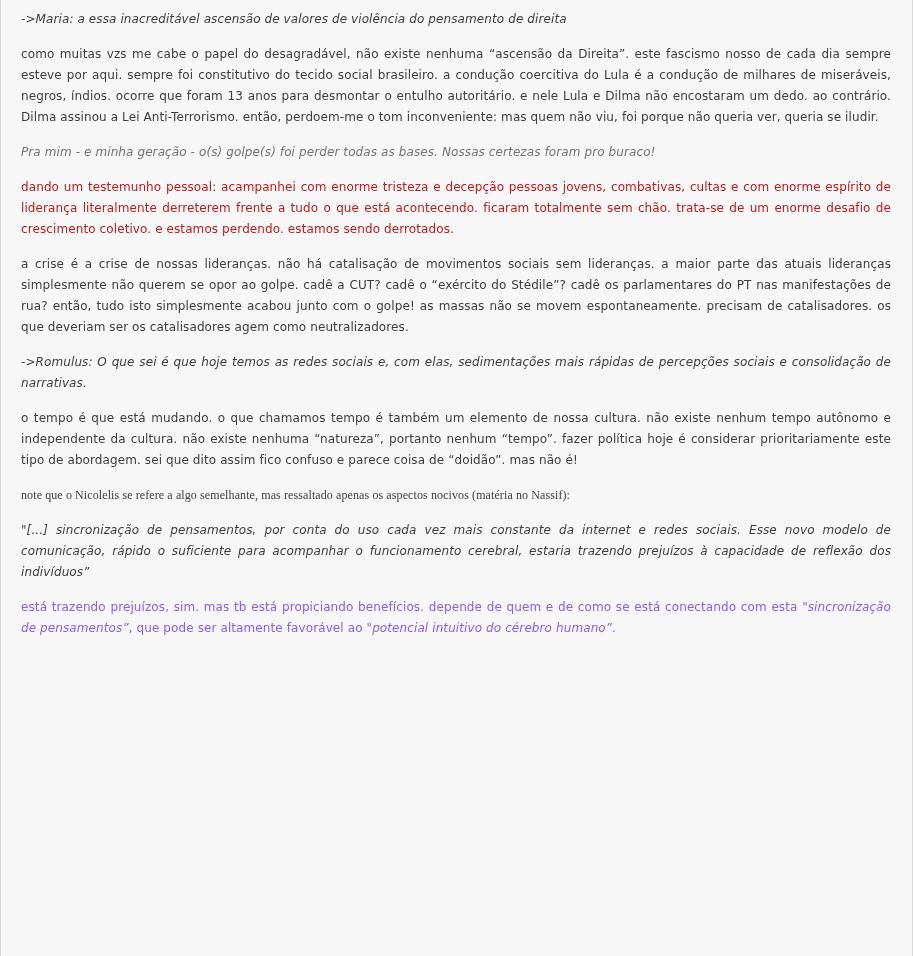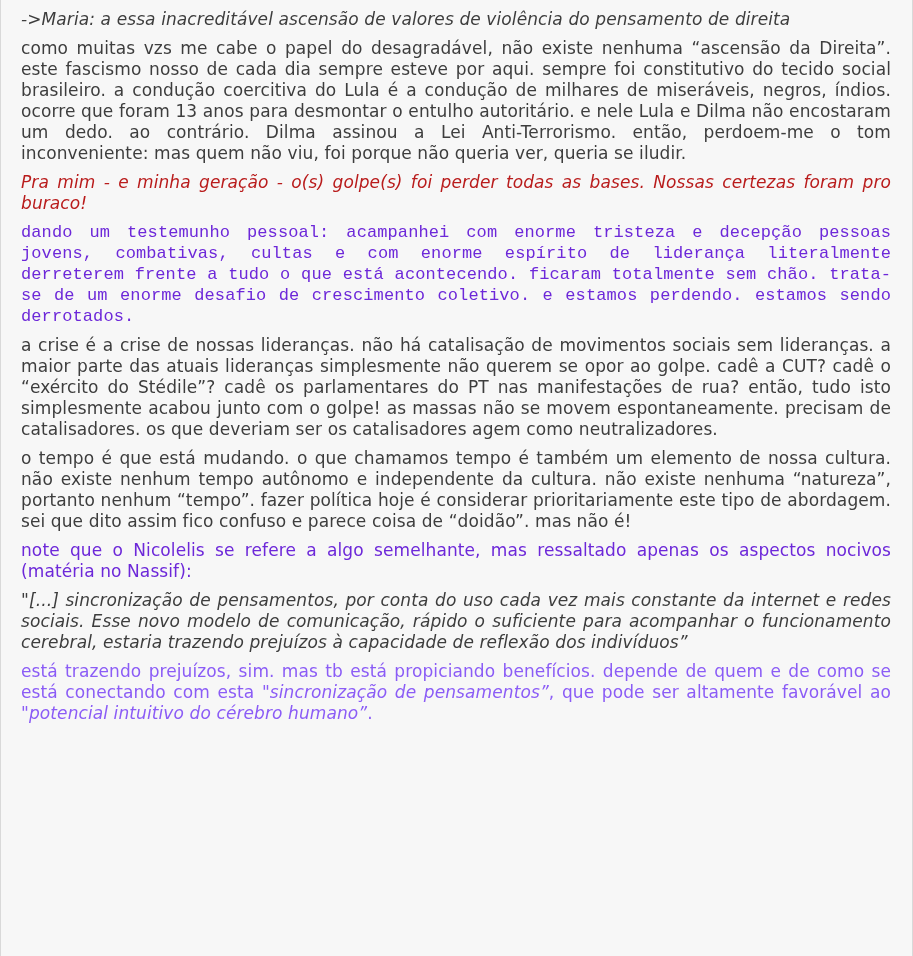--- a/index.html
+++ b/index.html
@@ -10,41 +10,42 @@
     width: 913px;
     height: 956px;
     box-sizing: border-box;
     border-left: 1px solid #d9d9d9;
     border-right: 1px solid #d9d9d9;
     padding: 7px 21px 16px 20px;
     overflow: hidden;
   }
   .content p {
     font-family: "DejaVu Sans", "Liberation Sans", sans-serif;
-    font-size: 17px;
+    font-size: 12px;
     line-height: 21px;
     text-align: justify;
-    margin: 8px 0;
+    margin: 14px 0;
     letter-spacing: 0.1px;
   }
   .content p:first-child {
     margin-top: 2px;
   }
   .content p span.it {
     font-style: italic;
   }
 </style>
 </head>
 <body style="background: rgb(247, 247, 247);">
 
 <div class="page" style="border-left-color: rgb(217, 217, 217); border-right-color: rgb(217, 217, 217);">
   <div class="content" id="paragraphs">
       <p style="color: rgb(61, 61, 61);"><span class="it">-&gt;Maria: a essa inacreditável ascensão de valores de violência do pensamento de direita</span></p>
       <p style="color: rgb(61, 61, 61);"><span class="">como muitas vzs me cabe o papel do desagradável, não existe nenhuma “ascensão da Direita”. este fascismo nosso de cada dia sempre esteve por aqui. sempre foi constitutivo do tecido social brasileiro. a condução coercitiva do Lula é a condução de milhares de miseráveis, negros, índios. ocorre que foram 13 anos para desmontar o entulho autoritário. e nele Lula e Dilma não encostaram um dedo. ao contrário. Dilma assinou a Lei Anti-Terrorismo. então, perdoem-me o tom inconveniente: mas quem não viu, foi porque não queria ver, queria se iludir.</span></p>
-      <p style="color: #b91c1c;"><span class="it">Pra mim - e minha geração - o(s) golpe(s) foi perder todas as bases. Nossas certezas foram pro buraco!</span></p>
-      <p style="color: #6d28d9; font-family: Liberation Mono, monospace;"><span class="">dando um testemunho pessoal: acampanhei com enorme tristeza e decepção pessoas jovens, combativas, cultas e com enorme espírito de liderança literalmente derreterem frente a tudo o que está acontecendo. ficaram totalmente sem chão. trata-se de um enorme desafio de crescimento coletivo. e estamos perdendo. estamos sendo derrotados.</span></p>
+      <p style="color: #737373;"><span class="it">Pra mim - e minha geração - o(s) golpe(s) foi perder todas as bases. Nossas certezas foram pro buraco!</span></p>
+      <p style="color: #b91c1c;"><span class="">dando um testemunho pessoal: acampanhei com enorme tristeza e decepção pessoas jovens, combativas, cultas e com enorme espírito de liderança literalmente derreterem frente a tudo o que está acontecendo. ficaram totalmente sem chão. trata-se de um enorme desafio de crescimento coletivo. e estamos perdendo. estamos sendo derrotados.</span></p>
       <p style="color: rgb(61, 61, 61);"><span class="">a crise é a crise de nossas lideranças. não há catalisação de movimentos sociais sem lideranças. a maior parte das atuais lideranças simplesmente não querem se opor ao golpe. cadê a CUT? cadê o “exército do Stédile”? cadê os parlamentares do PT nas manifestações de rua? então, tudo isto simplesmente acabou junto com o golpe! as massas não se movem espontaneamente. precisam de catalisadores. os que deveriam ser os catalisadores agem como neutralizadores.</span></p>
+      <p style="color: rgb(61, 61, 61);"><span class="it">-&gt;Romulus: O que sei é que hoje temos as redes sociais e, com elas, sedimentações mais rápidas de percepções sociais e consolidação de narrativas.</span></p>
       <p style="color: rgb(61, 61, 61);"><span class="">o tempo é que está mudando. o que chamamos tempo é também um elemento de nossa cultura. não existe nenhum tempo autônomo e independente da cultura. não existe nenhuma “natureza”, portanto nenhum “tempo”. fazer política hoje é considerar prioritariamente este tipo de abordagem. sei que dito assim fico confuso e parece coisa de “doidão”. mas não é!</span></p>
-      <p style="color: #6d28d9;"><span class="">note que o Nicolelis se refere a algo semelhante, mas ressaltado apenas os aspectos nocivos (matéria no Nassif):</span></p>
+      <p style="color: #404040; font-family: Liberation Serif, serif;"><span class="">note que o Nicolelis se refere a algo semelhante, mas ressaltado apenas os aspectos nocivos (matéria no Nassif):</span></p>
       <p style="color: rgb(61, 61, 61);"><span class="it">"[...] sincronização de pensamentos, por conta do uso cada vez mais constante da internet e redes sociais. Esse novo modelo de comunicação, rápido o suficiente para acompanhar o funcionamento cerebral, estaria trazendo prejuízos à capacidade de reflexão dos indivíduos”</span></p>
       <p style="color: #8b5cf6;"><span class="">está trazendo prejuízos, sim. mas tb está propiciando benefícios. depende de quem e de como se está conectando com esta </span><span class="it">"sincronização de pensamentos”</span><span class="">, que pode ser altamente favorável ao </span><span class="it">"potencial intuitivo do cérebro humano”</span><span class="">.</span></p>
     </div>
 </div>
 
 </body></html>

